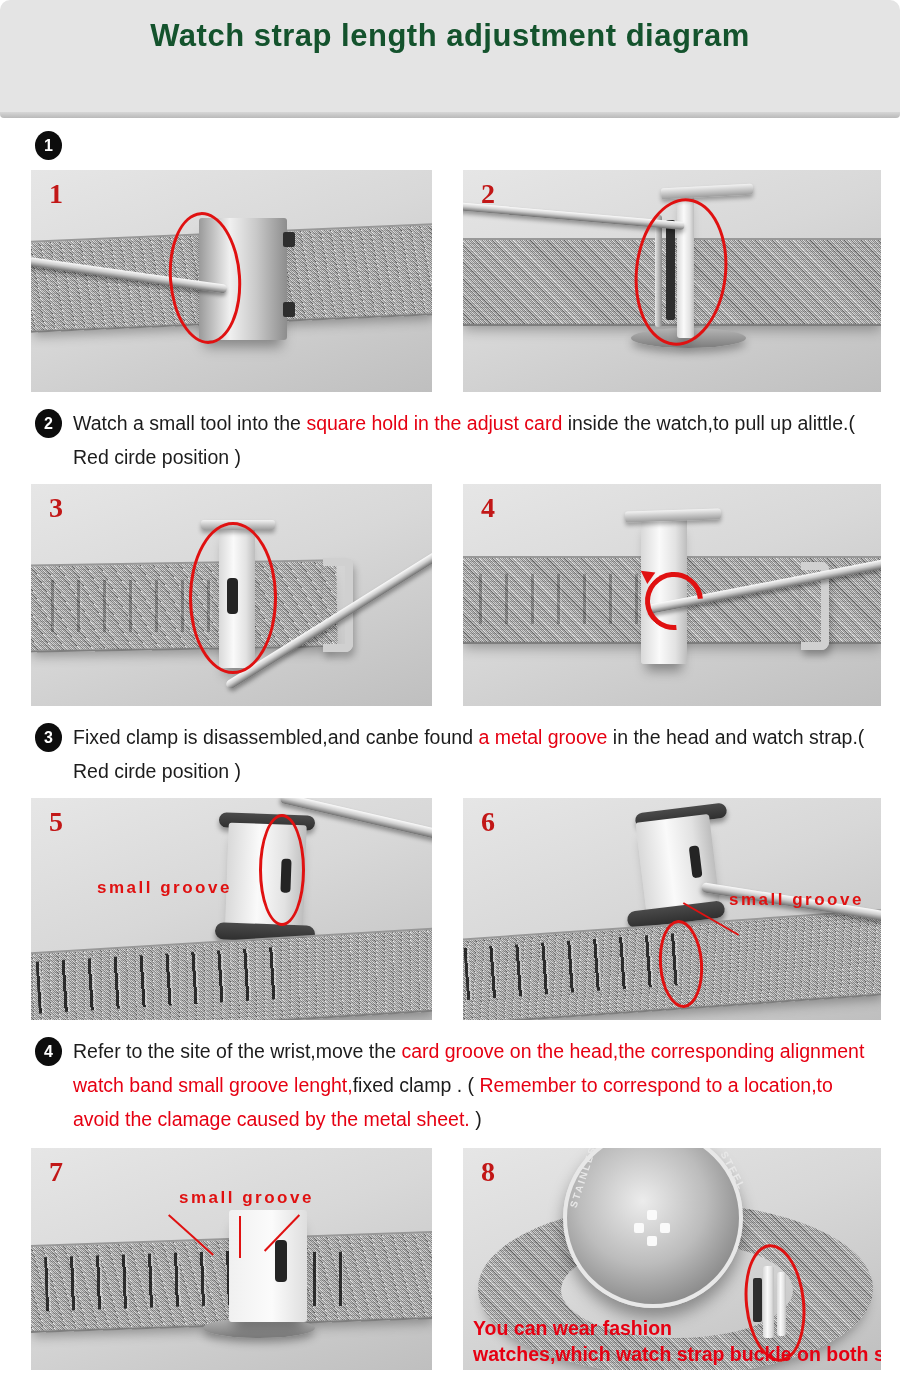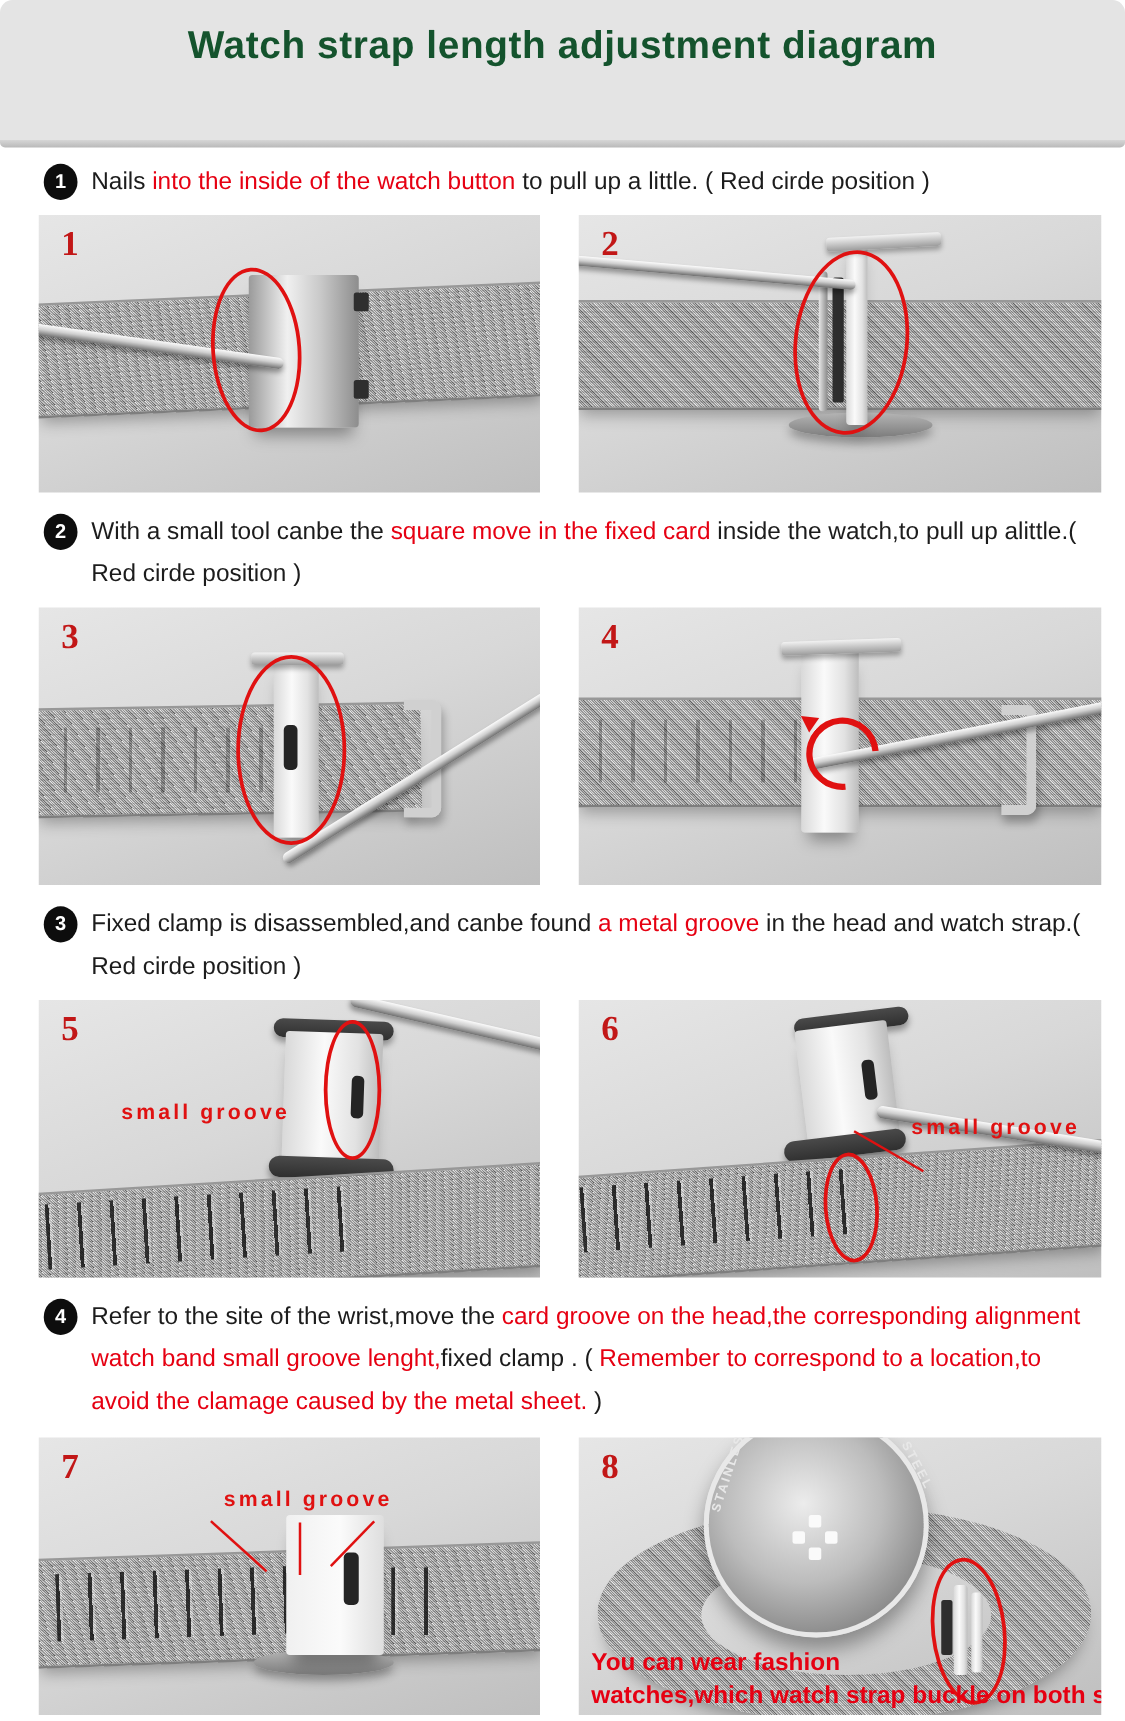--- a/index.html
+++ b/index.html
@@ -98,21 +98,20 @@
 </style>
 </head>
 <body>
 
 <div class="header">
   <div class="title">Watch strap length adjustment diagram</div>
 </div>
 
 <div class="step" style="margin-top:16px;">
   <div class="badge">1</div>
-  <div class="stext"><span class="seg-black">Nails </span><span class="seg-red">into the inside of the watch button</span><span class="seg-black"> to pull up a little. ( Red cirde position )</span></div>
 </div>
 
 <div class="prow">
   <div class="photo pl">
     <div class="pnum">1</div>
     <div class="mesh" style="left:-6px; right:-6px; top:62px; height:92px; transform:rotate(-2.5deg);"></div>
     <div class="clasp" style="left:168px; top:48px; width:88px; height:122px;"></div>
     <div class="darkgap" style="left:252px; top:62px; width:12px; height:15px;"></div>
     <div class="darkgap" style="left:252px; top:132px; width:12px; height:15px;"></div>
     <div class="tool" style="left:-15px; top:100px; width:212px; transform:rotate(8deg);"></div>
@@ -126,21 +125,21 @@
     <div class="darkgap" style="left:203px; top:50px; width:9px; height:100px;"></div>
     <div class="clasp bright" style="left:214px; top:18px; width:17px; height:150px;"></div>
     <div class="wing" style="left:198px; top:16px; width:92px; height:11px; transform:rotate(-3deg);"></div>
     <div class="tool" style="left:-10px; top:42px; width:232px; height:8px; transform:rotate(5deg);"></div>
     <div class="redellipse" style="left:172px; top:28px; width:92px; height:148px; transform:rotate(6deg);"></div>
   </div>
 </div>
 
 <div class="step">
   <div class="badge">2</div>
-  <div class="stext"><span class="seg-black">With a small tool canbe the </span><span class="seg-red">square move in the fixed card</span><span class="seg-black"> inside the watch,to pull up alittle.( Red cirde position )</span></div>
+  <div class="stext"><span class="seg-black">Watch a small tool into the </span><span class="seg-red">square hold in the adjust card</span><span class="seg-black"> inside the watch,to pull up alittle.( Red cirde position )</span></div>
 </div>
 
 <div class="prow">
   <div class="photo pl">
     <div class="pnum">3</div>
     <div class="mesh" style="left:-6px; width:312px; top:78px; height:88px; transform:rotate(-1deg);"></div>
     <div class="slots faint" style="left:20px; width:200px; top:96px; height:52px;"></div>
     <div class="keeper" style="left:292px; top:74px; width:30px; height:94px;"></div>
     <div class="clasp bright" style="left:188px; top:42px; width:36px; height:142px;">
       <div class="groove" style="left:8px; top:52px; width:11px; height:36px;"></div>

